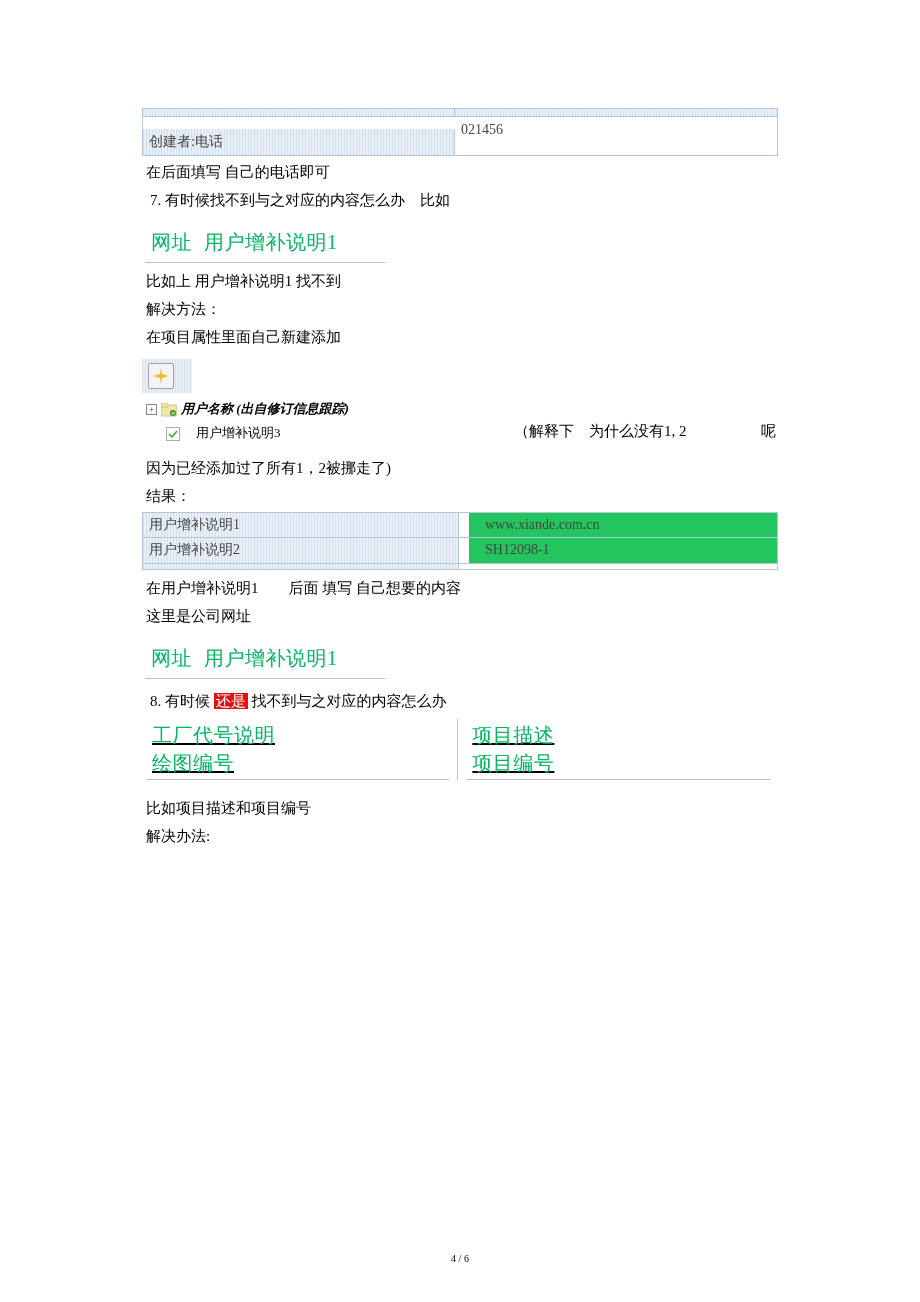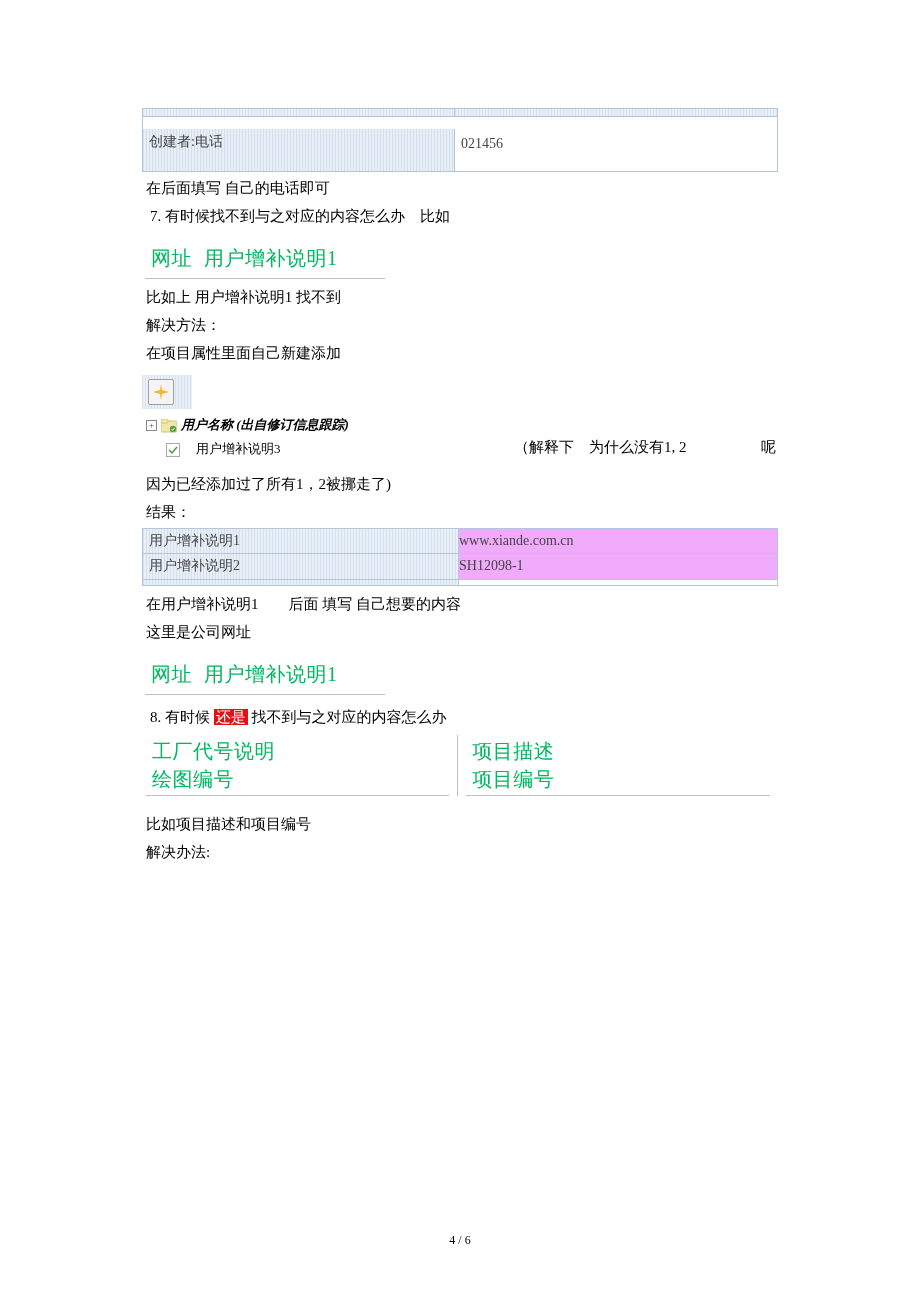--- a/index.html
+++ b/index.html
@@ -45,21 +45,21 @@
       font-size: 14px;
       color: #454545;
       margin-top: 12px;
     }
     .table-cell-left.patterned {
       background: #e8eff6;
       background-image: repeating-linear-gradient(90deg, rgba(200,215,232,0.7) 0, rgba(200,215,232,0.7) 1px, transparent 1px, transparent 3px);
     }
     .table-cell-right {
       flex: 1;
-      padding: 16px 6px;
+      padding: 2px 6px;
       font-size: 14px;
       color: #454545;
       background: #ffffff;
     }
     .para {
       margin: 4px 0 2px 0;
       padding-left: 4px;
       font-size: 15px;
     }
     .para.noindent {
@@ -183,24 +183,25 @@
       width: 316px;
       border-right: 1px solid #b5c6db;
       background: #e8eff6;
       background-image: repeating-linear-gradient(90deg, rgba(200,215,232,0.6) 0, rgba(200,215,232,0.6) 1px, transparent 1px, transparent 3px);
       padding: 1px 6px;
       font-size: 14px;
       color: #444;
     }
     .result-table .tright {
       flex: 1;
-      padding: 1px 0;
+      padding: 1px 16px;
       font-size: 14px;
       color: #444;
-      background: #f0abfc;
+      background: #22c55e;
+      margin-left: 10px;
     }
     .result-table-bottom-fuzzy {
       border: 1px solid #b5c6db;
       border-top: none;
       height: 6px;
       display: flex;
     }
     .result-table-bottom-fuzzy .fl {
       width: 316px;
       border-right: 1px solid #b5c6db;
@@ -218,41 +219,42 @@
     }
     .para-line8 {
       margin: 10px 0 2px 0;
       padding-left: 8px;
       font-size: 15px;
     }
     .field-cols {
       display: flex;
       margin: 6px 0 4px 4px;
       gap: 0;
+      text-decoration: underline;
     }
     .field-col {
       width: 48%;
       border-bottom: 1px solid #c0c0c0;
       padding: 2px 6px 2px 6px;
     }
     .field-col .cyan-text {
       display: block;
       line-height: 1.4;
     }
     .field-col-divider {
       width: 1px;
       background: #c0c0c0;
       margin: 0 8px;
     }
     .page-number {
       position: absolute;
-      bottom: 52px;
+      bottom: 35px;
       width: 100%;
       text-align: center;
-      font-size: 12px;
+      font-size: 10px;
       color: #000;
     }
   </style>
 </head>
 <body>
 
 <div class="page-container">
 
   <div class="fuzzy-top-row">
     <div></div>

